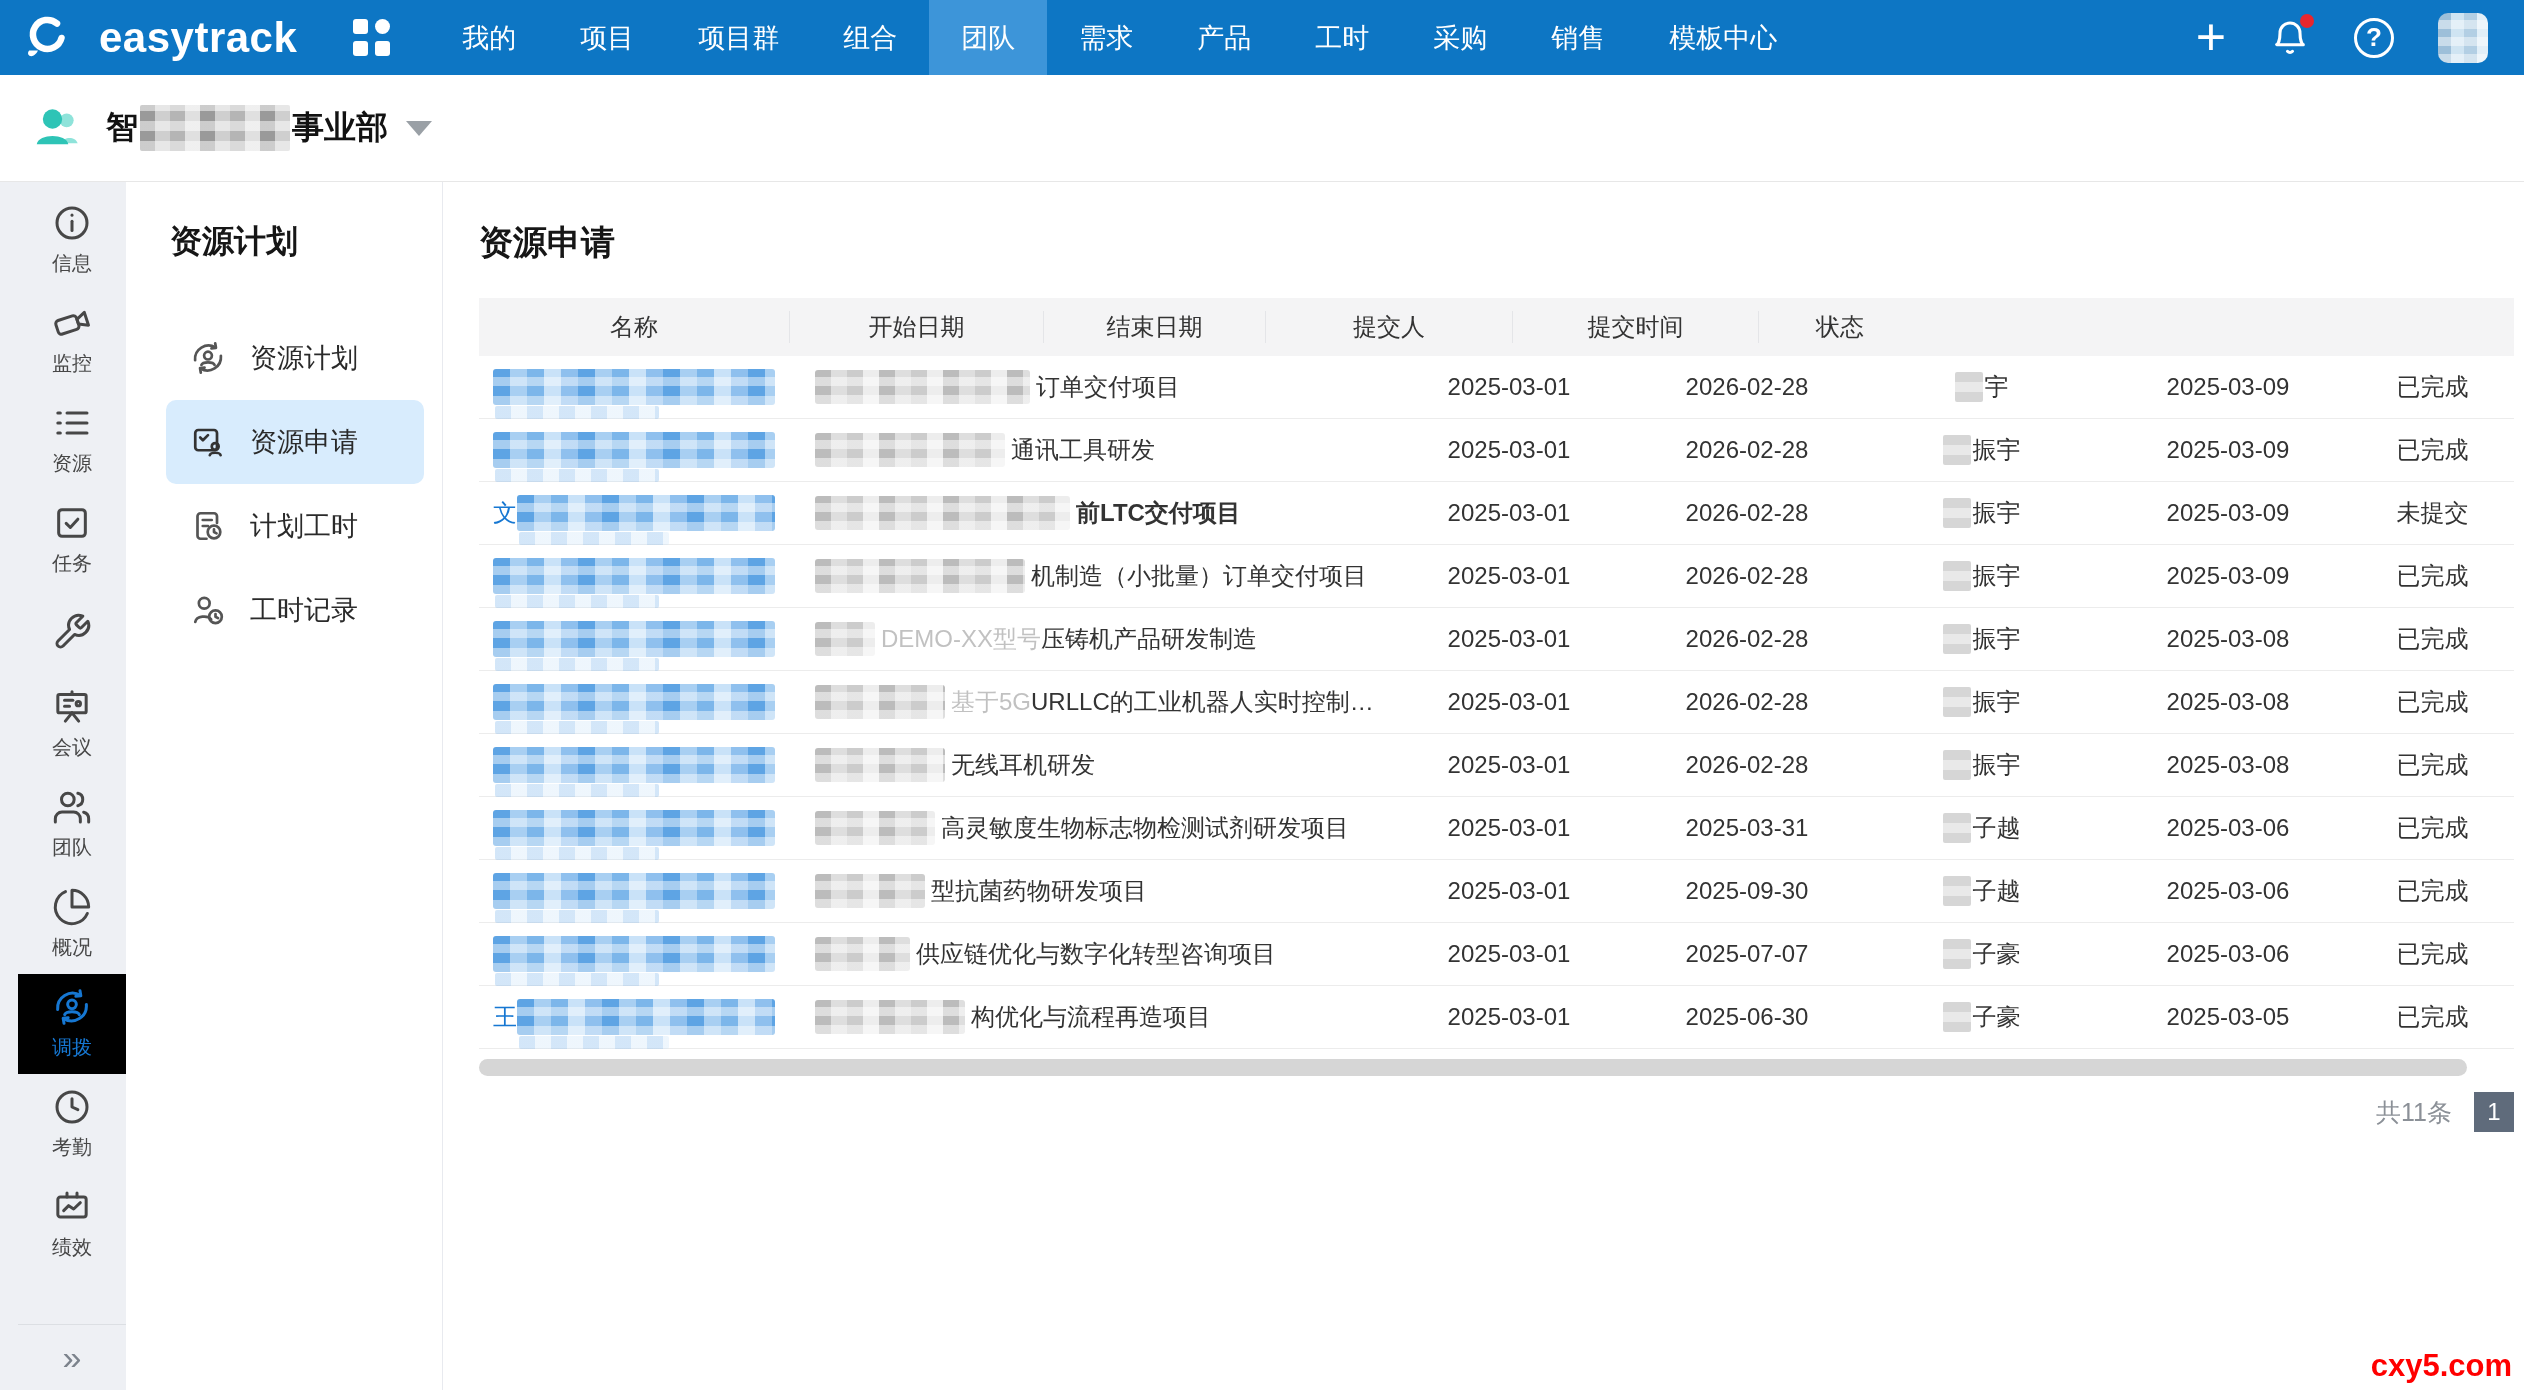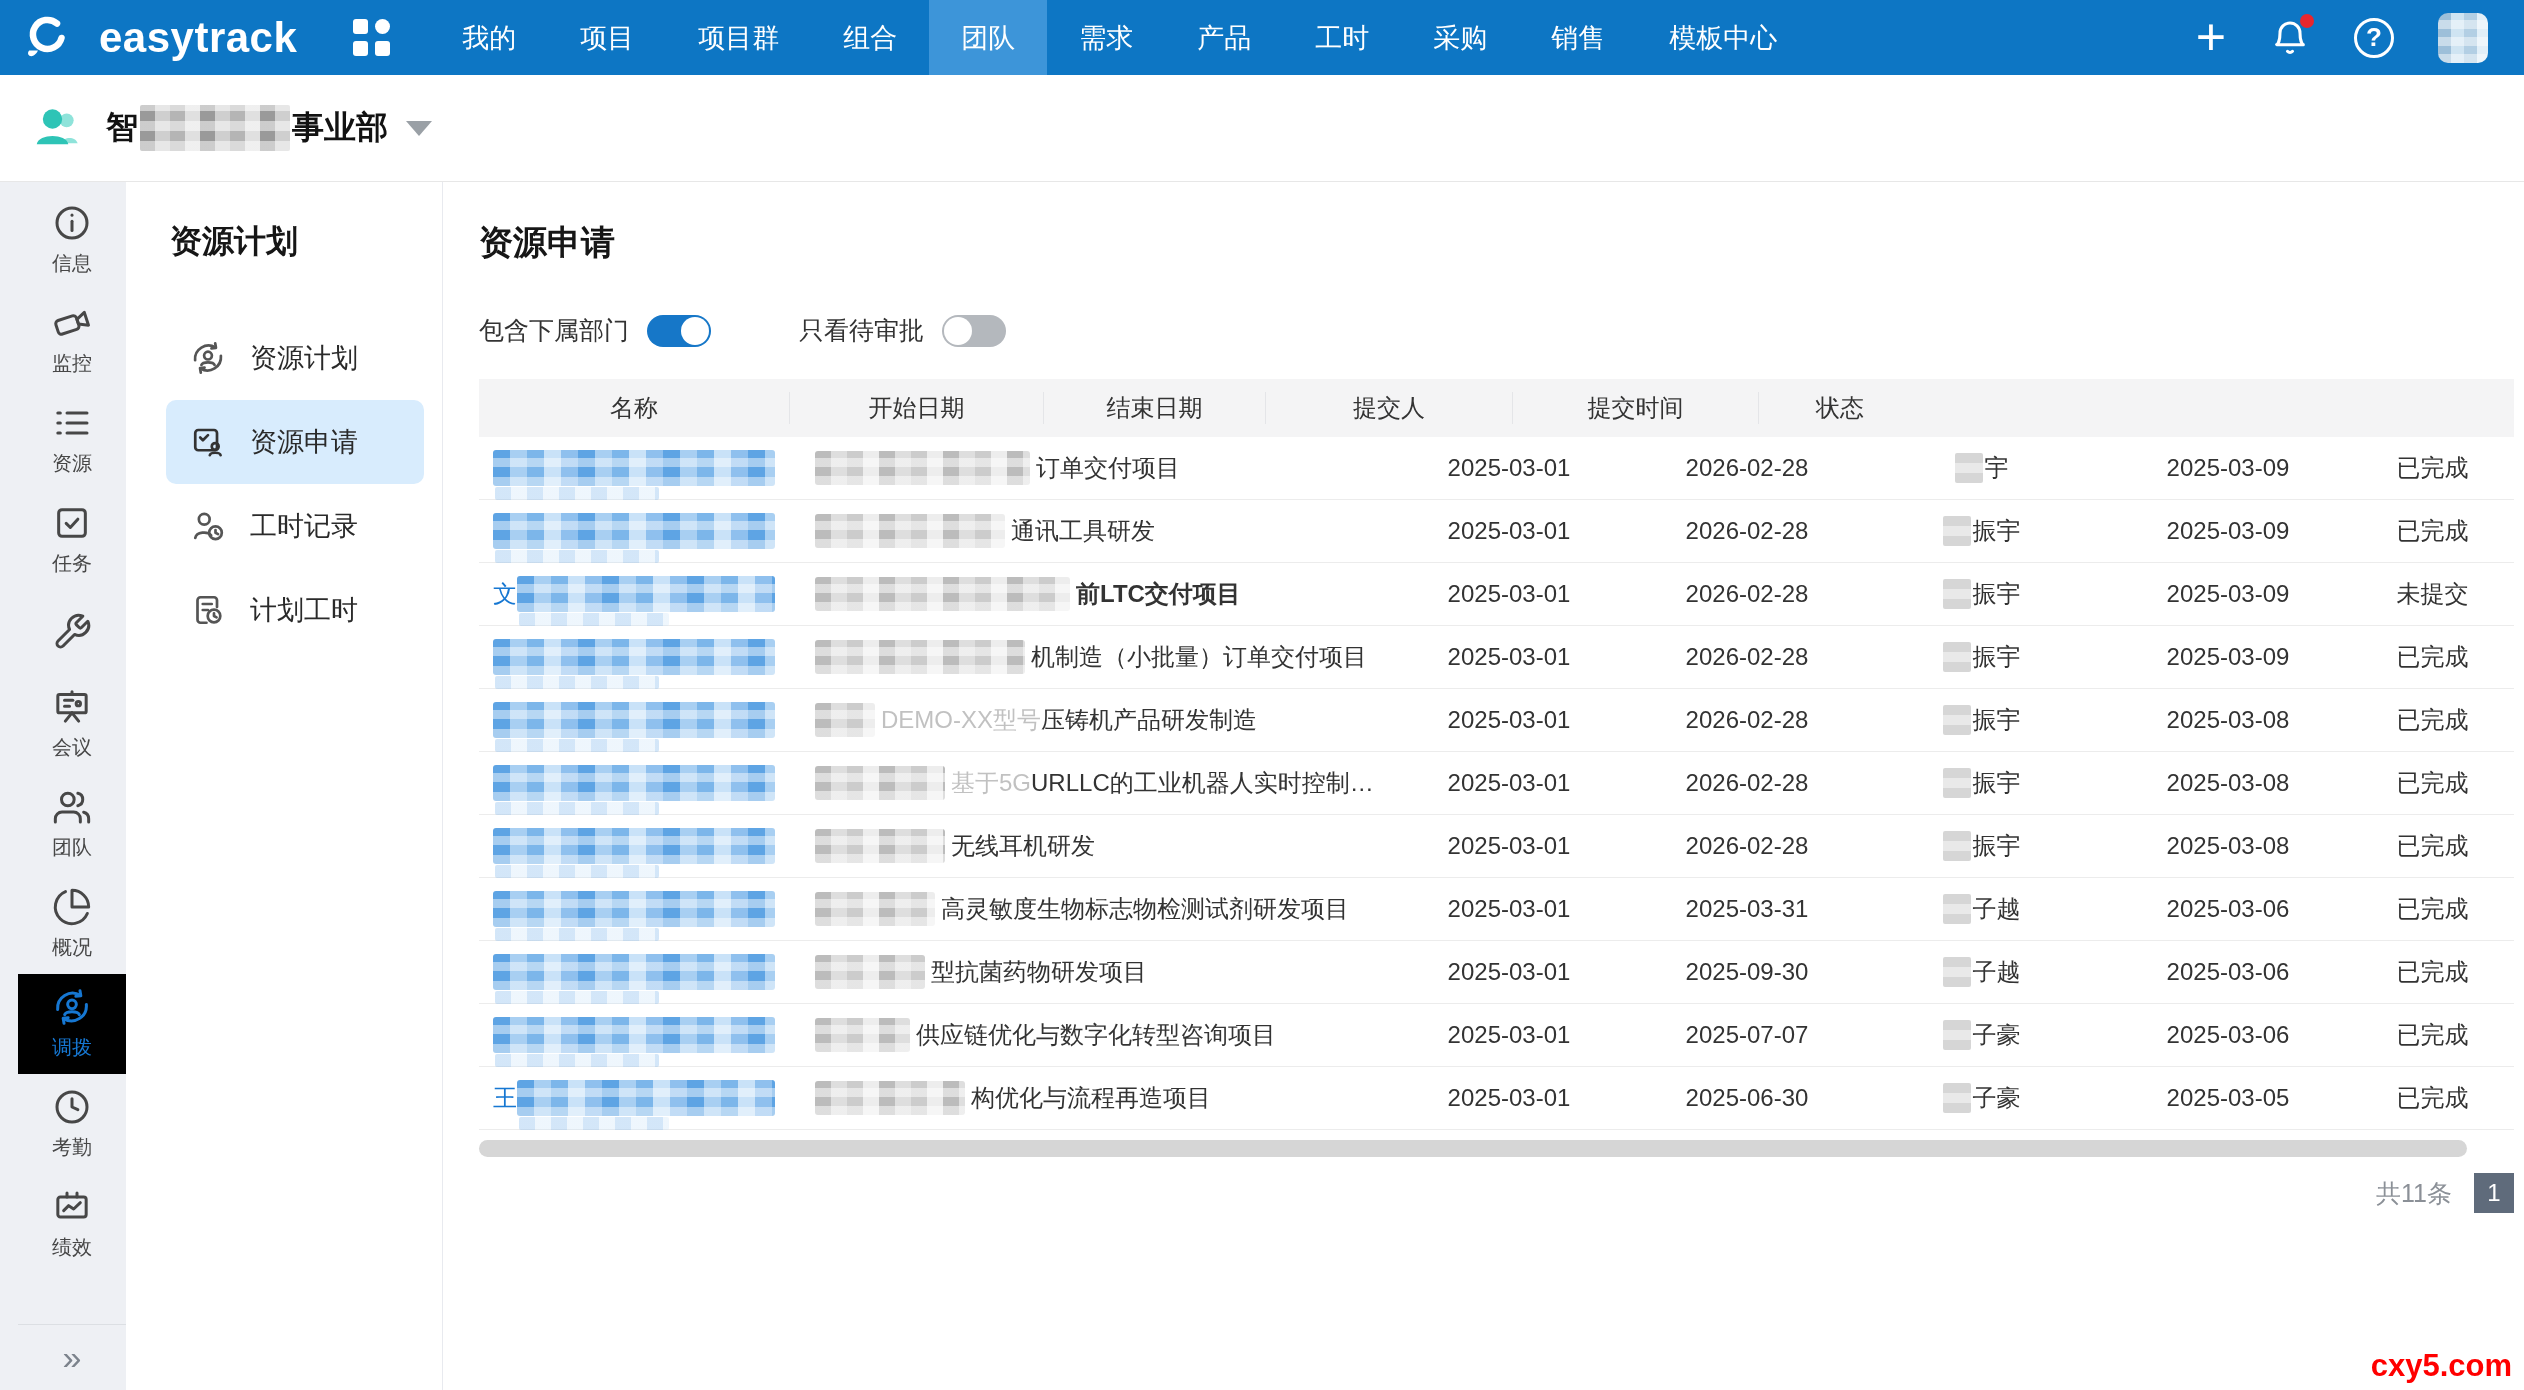--- a/index.html
+++ b/index.html
@@ -291,56 +291,42 @@
           <svg class="ic" width="36" height="36" viewBox="0 0 24 24">
             <rect x="3.5" y="4" width="14.5" height="13.5" rx="2"></rect>
             <polyline points="6.8,9 8.6,10.8 12,7.4"></polyline>
             <circle cx="16.8" cy="15" r="2.3"></circle>
             <path d="M13.2 20.8c.5-2.2 6.7-2.2 7.2 0"></path>
           </svg>
           <span>资源申请</span>
         </div>
         <div class="panel-item">
           <svg class="ic" width="36" height="36" viewBox="0 0 24 24">
-            <circle cx="9.5" cy="7.5" r="3.6"></circle>
-            <path d="M3.5 20c.8-4.2 8.2-4.6 10.6-1.8"></path>
-            <circle cx="17" cy="16.5" r="4.2"></circle>
-            <polyline points="17,14.7 17,16.5 18.7,17.4"></polyline>
-          </svg>
-          <span>工时记录</span>
-        </div>
-        <div class="panel-item">
-          <svg class="ic" width="36" height="36" viewBox="0 0 24 24">
             <path d="M18 10V5.5a2 2 0 0 0-2-2H7a2 2 0 0 0-2 2v13a2 2 0 0 0 2 2h4"></path>
             <line x1="8.5" y1="8" x2="14.5" y2="8"></line>
             <line x1="8.5" y1="12" x2="12" y2="12"></line>
             <circle cx="16" cy="16" r="4.2"></circle>
             <polyline points="16,14.2 16,16 17.7,16.9"></polyline>
           </svg>
           <span>计划工时</span>
         </div>
+        <div class="panel-item">
+          <svg class="ic" width="36" height="36" viewBox="0 0 24 24">
+            <circle cx="9.5" cy="7.5" r="3.6"></circle>
+            <path d="M3.5 20c.8-4.2 8.2-4.6 10.6-1.8"></path>
+            <circle cx="17" cy="16.5" r="4.2"></circle>
+            <polyline points="17,14.7 17,16.5 18.7,17.4"></polyline>
+          </svg>
+          <span>工时记录</span>
+        </div>
       </div>
   </aside>
 
   <main class="content">
     <h1 class="content-title">资源申请</h1>
-    <div class="toggles" id="toggles">
-        <div class="toggle-group">
-          <span>包含下属部门</span>
-          <span class="pill on">
-            <span class="knob"></span>
-          </span>
-        </div>
-        <div class="toggle-group">
-          <span>只看待审批</span>
-          <span class="pill off">
-            <span class="knob"></span>
-          </span>
-        </div>
-      </div>
 
     <div class="table">
       <div class="thead" id="thead">
           <div class="th" style="width: 310px;">名称</div>
           <div class="th" style="width: 254px;">开始日期</div>
           <div class="th" style="width: 222px;">结束日期</div>
           <div class="th" style="width: 247px;">提交人</div>
           <div class="th" style="width: 246px;">提交时间</div>
           <div class="th" style="width: 163px;">状态</div>
         </div>

